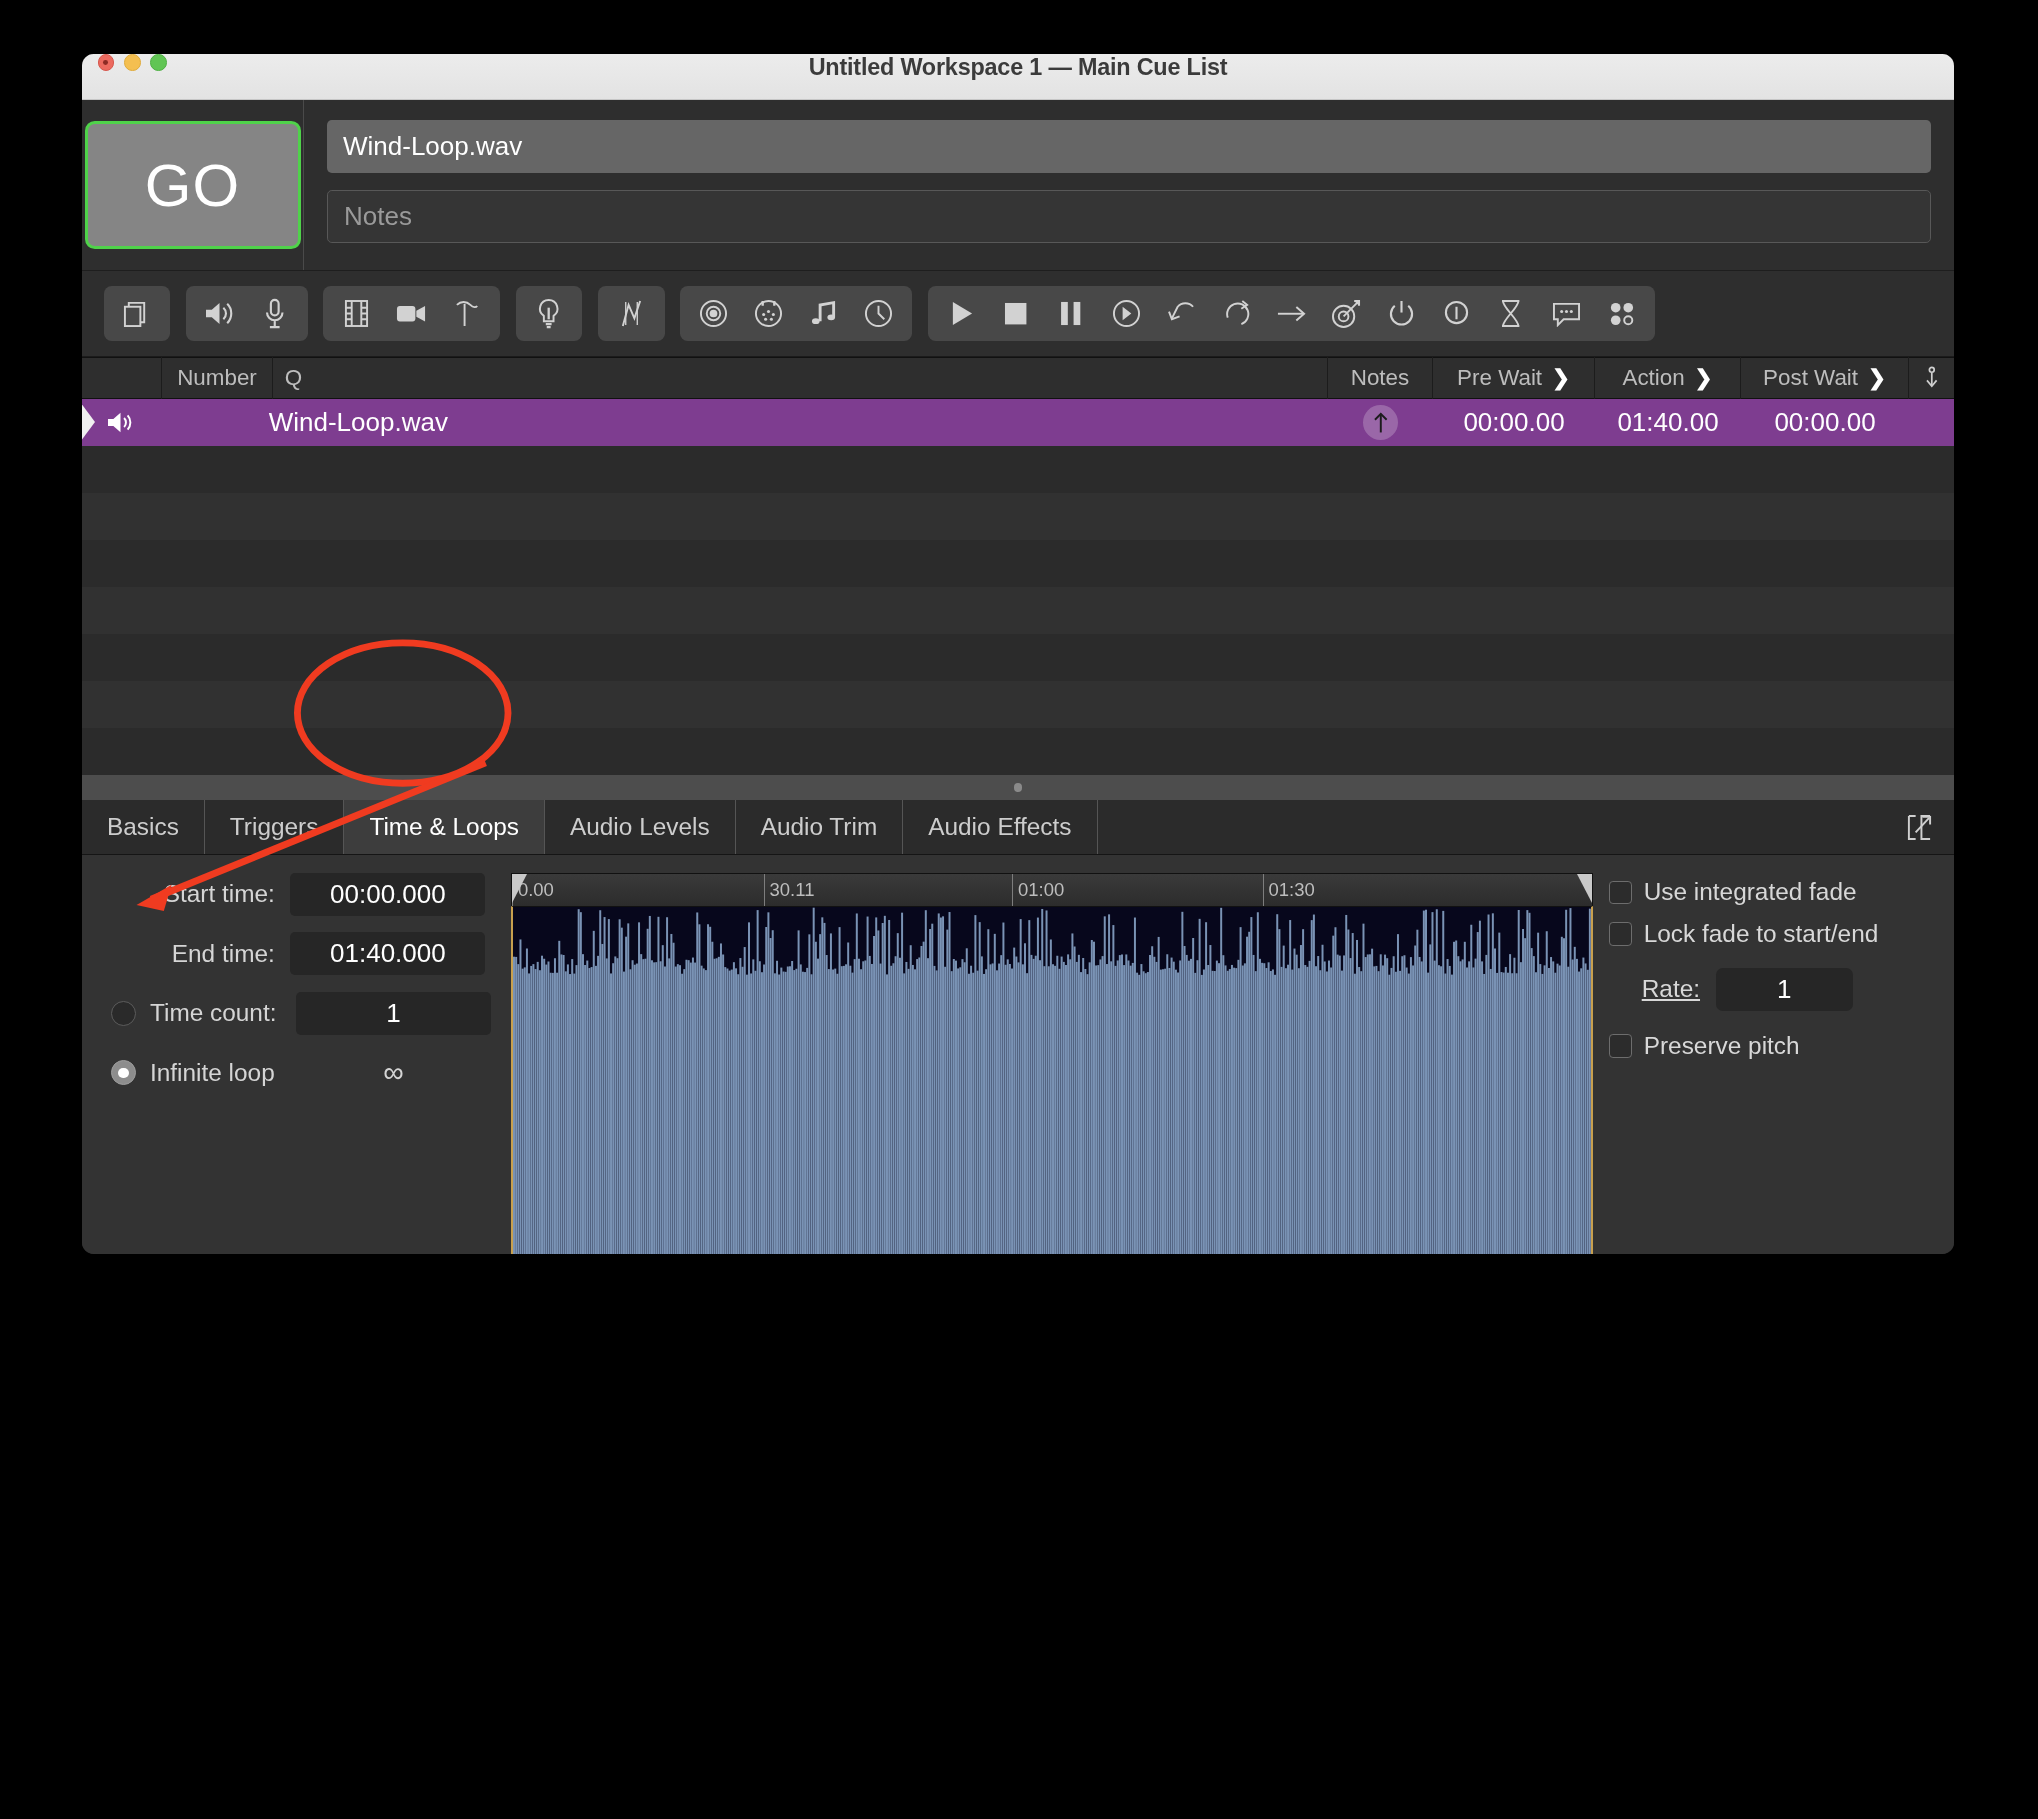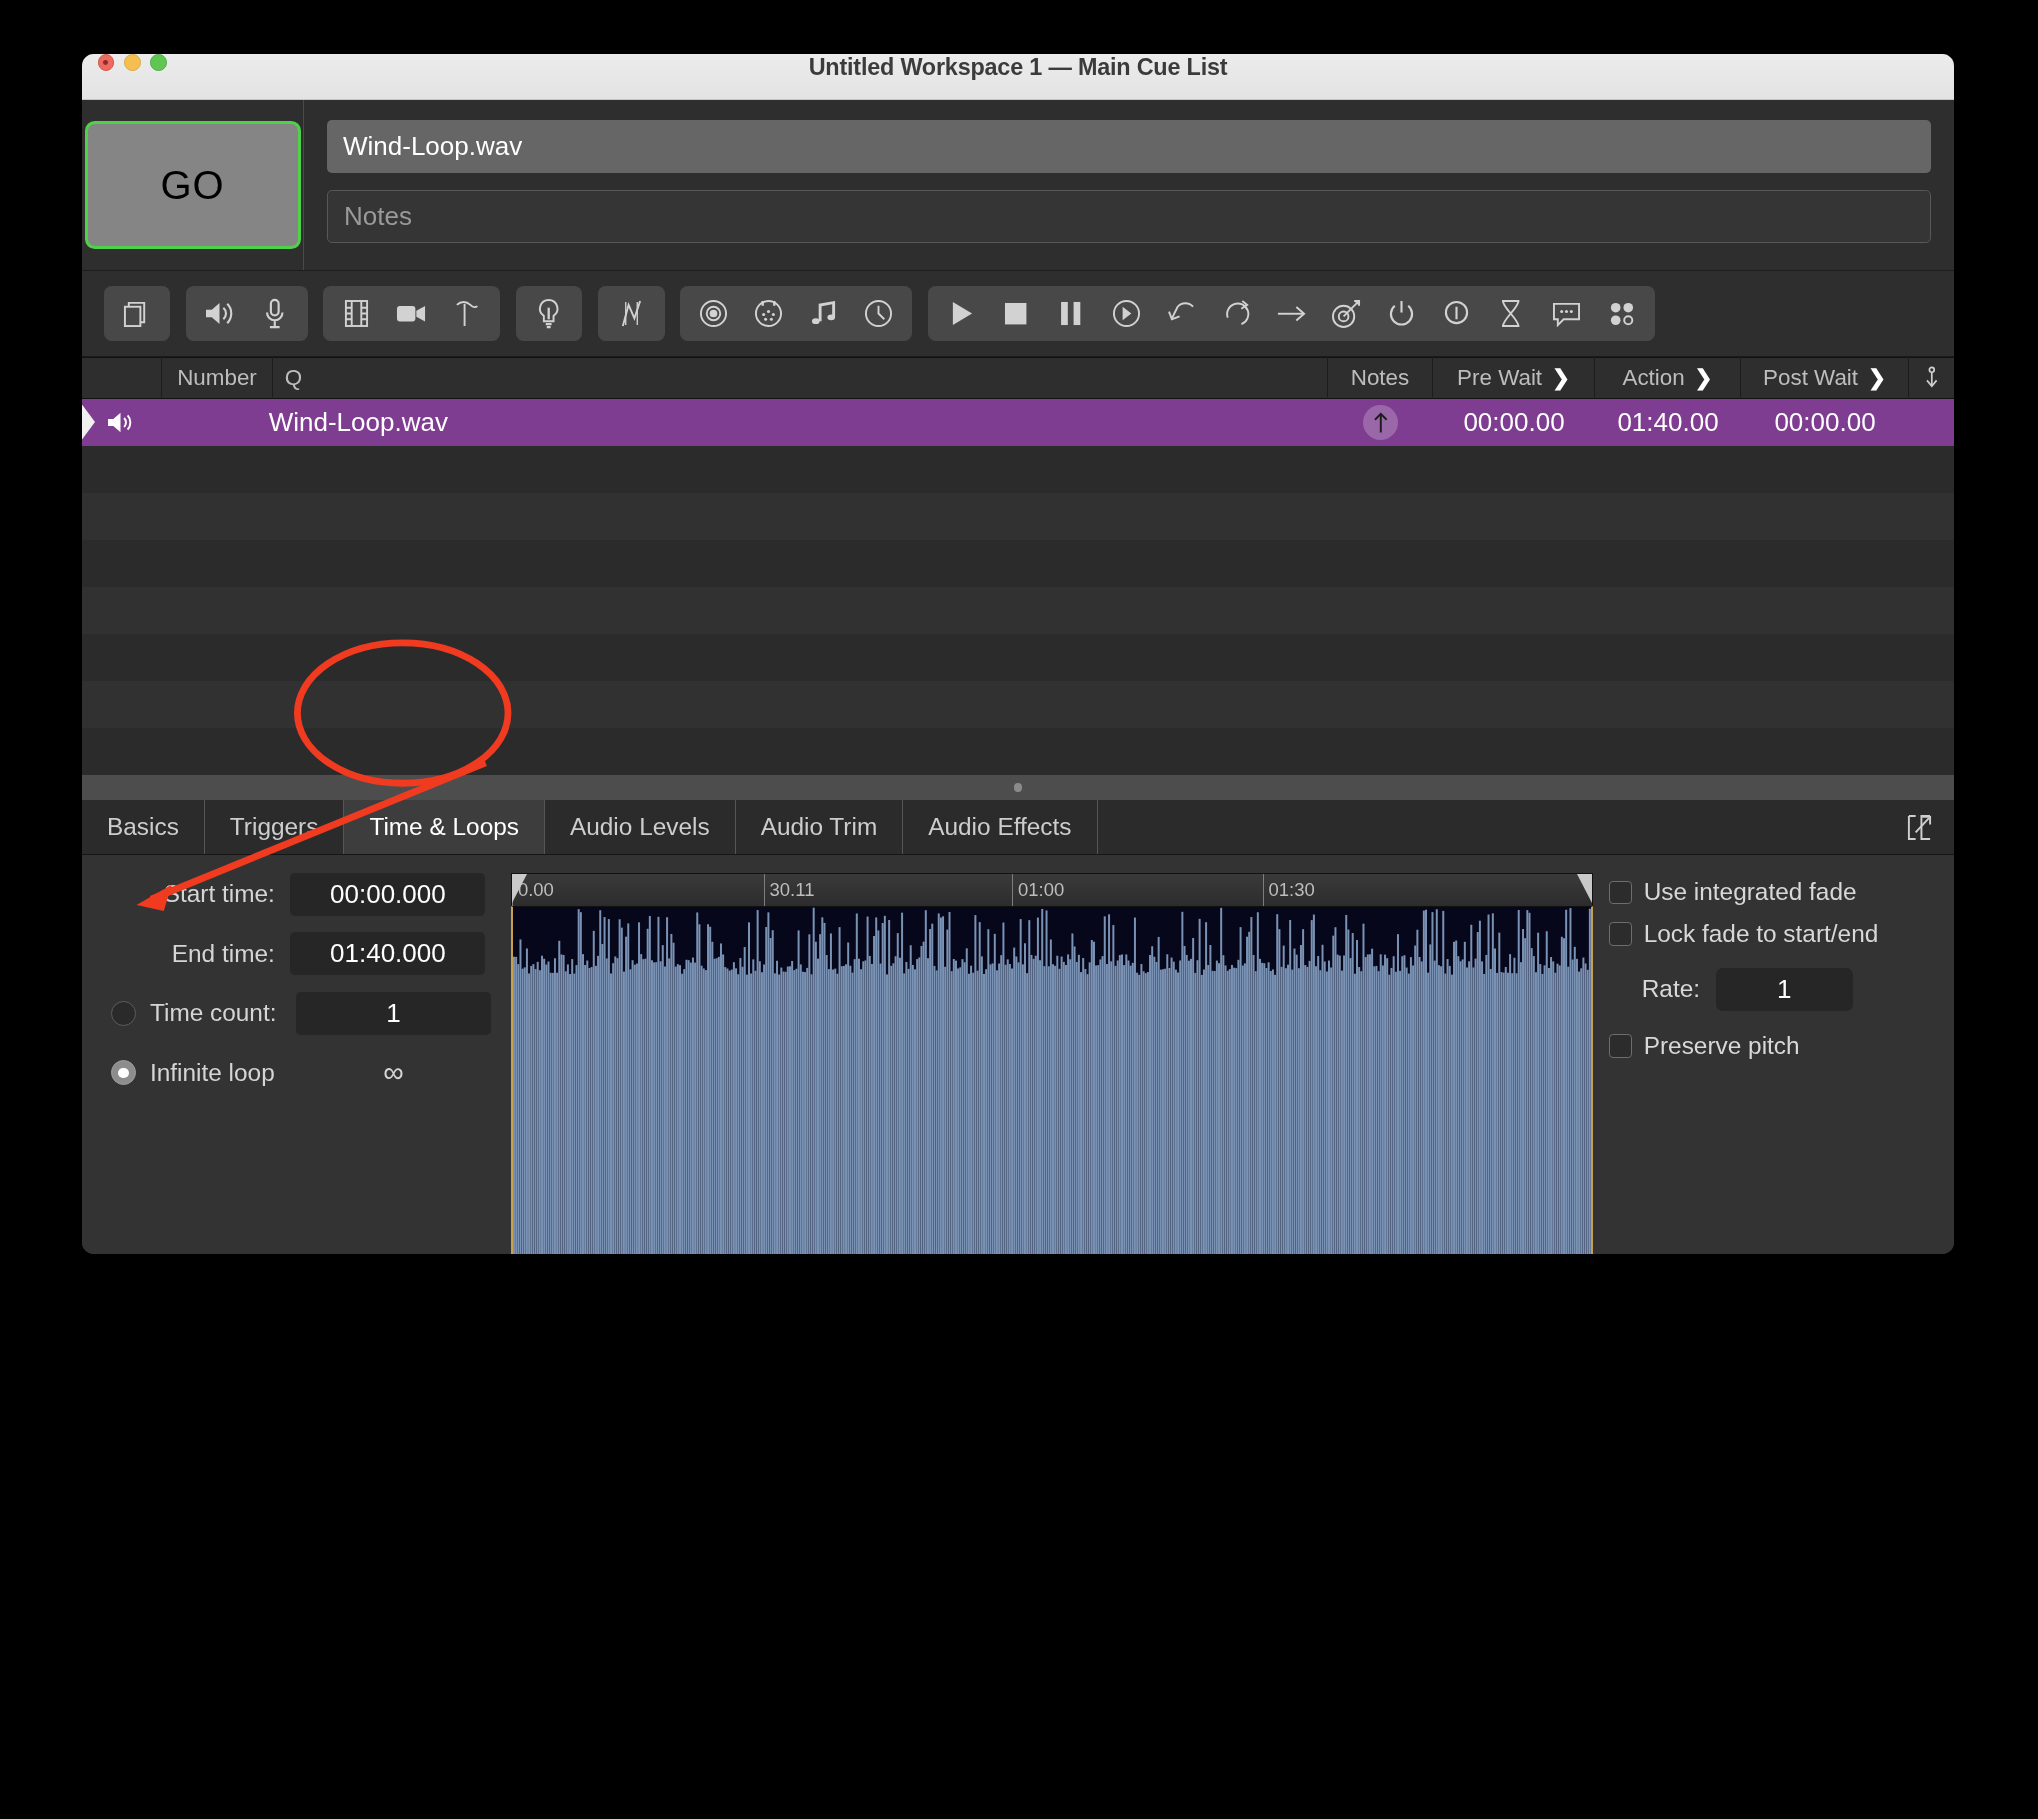--- a/index.html
+++ b/index.html
@@ -52,21 +52,21 @@
   .go-pane {
     width: 222px; display:flex; align-items:center; justify-content:center;
     border-right: 1px solid #4a4a4a;
   }
   .go-button {
     width: 216px; height: 128px;
     background: #858585;
     border: 3.9px solid #4fd24a;
     border-radius: 9.8px;
     display:flex; align-items:center; justify-content:center;
-    color: #000000; font-size: 40px; font-weight: 400;
+    color: #ffffff; font-size: 60px; font-weight: 400;
     letter-spacing: 1px;
   }
   .fields-pane { flex:1; padding: 19.5px 23.4px 0 23.4px; }
   .name-field {
     height: 53px; background:#666666; border-radius: 4.9px;
     color:#fff; font-size: 26px; display:flex; align-items:center;
     padding: 0 15.6px; margin-bottom: 17.6px;
   }
   .notes-field {
     height: 53px; background:#353535; border:1px solid #585858; border-radius: 4.9px;
@@ -213,21 +213,21 @@
   .wave-wrap svg { display:block; width:100%; height:100%; }
 
   .ins-right { width: 322px; padding-top: 5.9px; }
   .ck-row { display:flex; align-items:center; margin-bottom: 13.7px; }
   .ckbox {
     width: 23.4px; height: 23.4px; border-radius: 3.9px;
     background:#2c2c2c; border: 1px solid #6d6d6d; margin-right: 11.7px; flex:none;
   }
   .cklabel { font-size: 24.4px; color:#d8d8d8; }
   .rate-row { display:flex; align-items:center; margin: 19.5px 0 21.5px 0; }
-  .rate-label { font-size: 24.4px; color:#d8d8d8; width: 107px; text-align:right; padding-right: 15.6px; }
+  .rate-label { font-size: 24.4px; color:#d8d8d8; width: 107px; text-align:right; padding-right: 15.6px; text-decoration: underline; }
   .rate-box {
     width: 137px; height: 43px; background:#262626; border-radius: 6.8px;
     color:#fff; font-size: 26px; display:flex; align-items:center; justify-content:center;
   }
 
   
   .annot { position:absolute; left:0; top:0; width: 2038px; height: 1820px; pointer-events:none; }
 </style>
 </head>
 <body>

